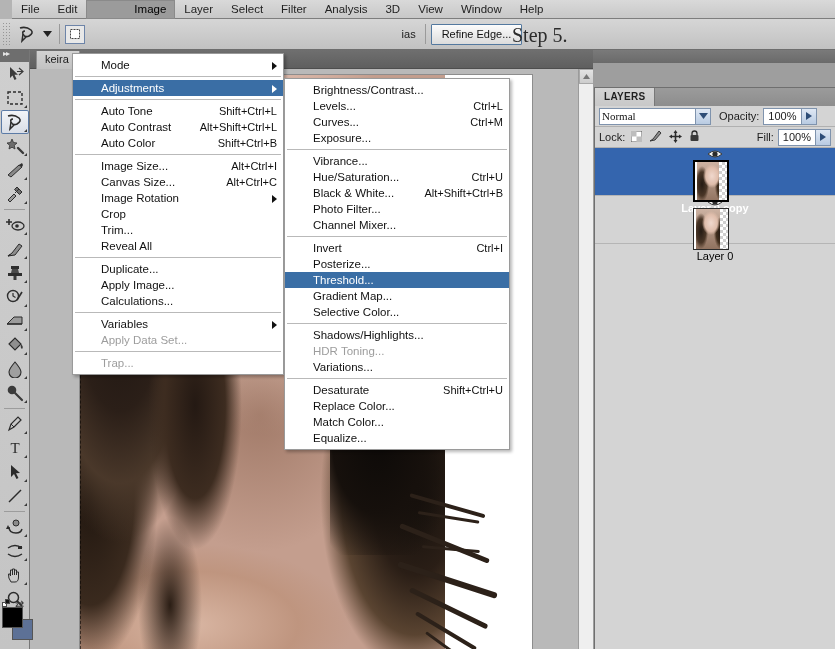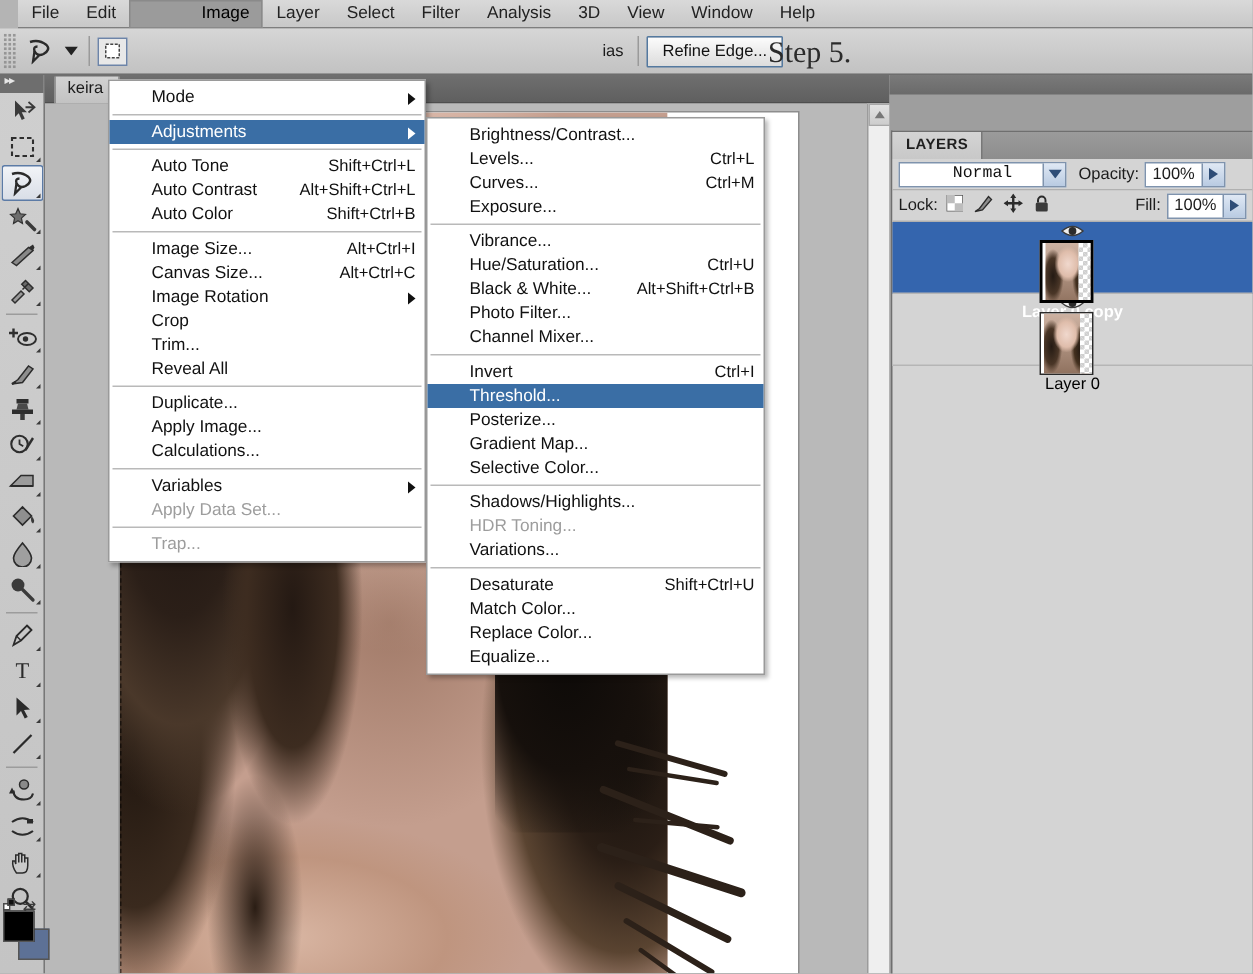--- a/index.html
+++ b/index.html
@@ -221,23 +221,23 @@
     letter-spacing: .3px;
     background: linear-gradient(#d4d4d4,#c8c8c8);
     border-right: 1px solid #787878;
   }
   .panelrow {
     height: 21px; display: flex; align-items: center; padding: 0 4px;
     background: #d4d4d4; border-bottom: 1px solid #b0b0b0;
     font-size: 11px; color: #1c1c1c;
   }
   select.blend {
-    height: 17px; width: 112px; font-size: 11px; font-family: Liberation Mono, monospace;
+    height: 17px; width: 112px; font-size: 11px; font-family: Liberation Serif, serif;
     border: 1px solid #7f93ad; background: #fff; color: #111; padding: 0 2px;
-    -webkit-appearance: none; appearance: none; text-align: center;
+    -webkit-appearance: none; appearance: none;
   }
   .blendwrap { position: relative; width: 112px; height: 17px; }
   .blendcaret {
     position: absolute; right: 1px; top: 1px; width: 15px; height: 15px;
     background: linear-gradient(#dfe8f4,#b9cbe2); border-left: 1px solid #7f93ad;
     display: flex; align-items: center; justify-content: center; pointer-events: none;
   }
   .numfield {
     display: flex; align-items: center; border: 1px solid #7f93ad; height: 17px; background: #fff;
   }
@@ -755,27 +755,27 @@
         <span>Photo Filter...</span>
       </div>
       <div class="mi">
         <span>Channel Mixer...</span>
       </div>
       <div class="msep"></div>
       <div class="mi">
         <span>Invert</span>
         <span class="acc">Ctrl+I</span>
       </div>
+      <div class="mi">
+        <span>Posterize...</span>
+      </div>
       <div class="mi hl">
         <span>Threshold...</span>
       </div>
       <div class="mi">
-        <span>Posterize...</span>
-      </div>
-      <div class="mi">
         <span>Gradient Map...</span>
       </div>
       <div class="mi">
         <span>Selective Color...</span>
       </div>
       <div class="msep"></div>
       <div class="mi">
         <span>Shadows/Highlights...</span>
       </div>
       <div class="mi dim">
@@ -783,23 +783,23 @@
       </div>
       <div class="mi">
         <span>Variations...</span>
       </div>
       <div class="msep"></div>
       <div class="mi">
         <span>Desaturate</span>
         <span class="acc">Shift+Ctrl+U</span>
       </div>
       <div class="mi">
+        <span>Replace Color...</span>
+      </div>
+      <div class="mi">
         <span>Match Color...</span>
       </div>
       <div class="mi">
-        <span>Replace Color...</span>
-      </div>
-      <div class="mi">
         <span>Equalize...</span>
       </div>
     </div>
 
 </div>
 
 </body></html>

